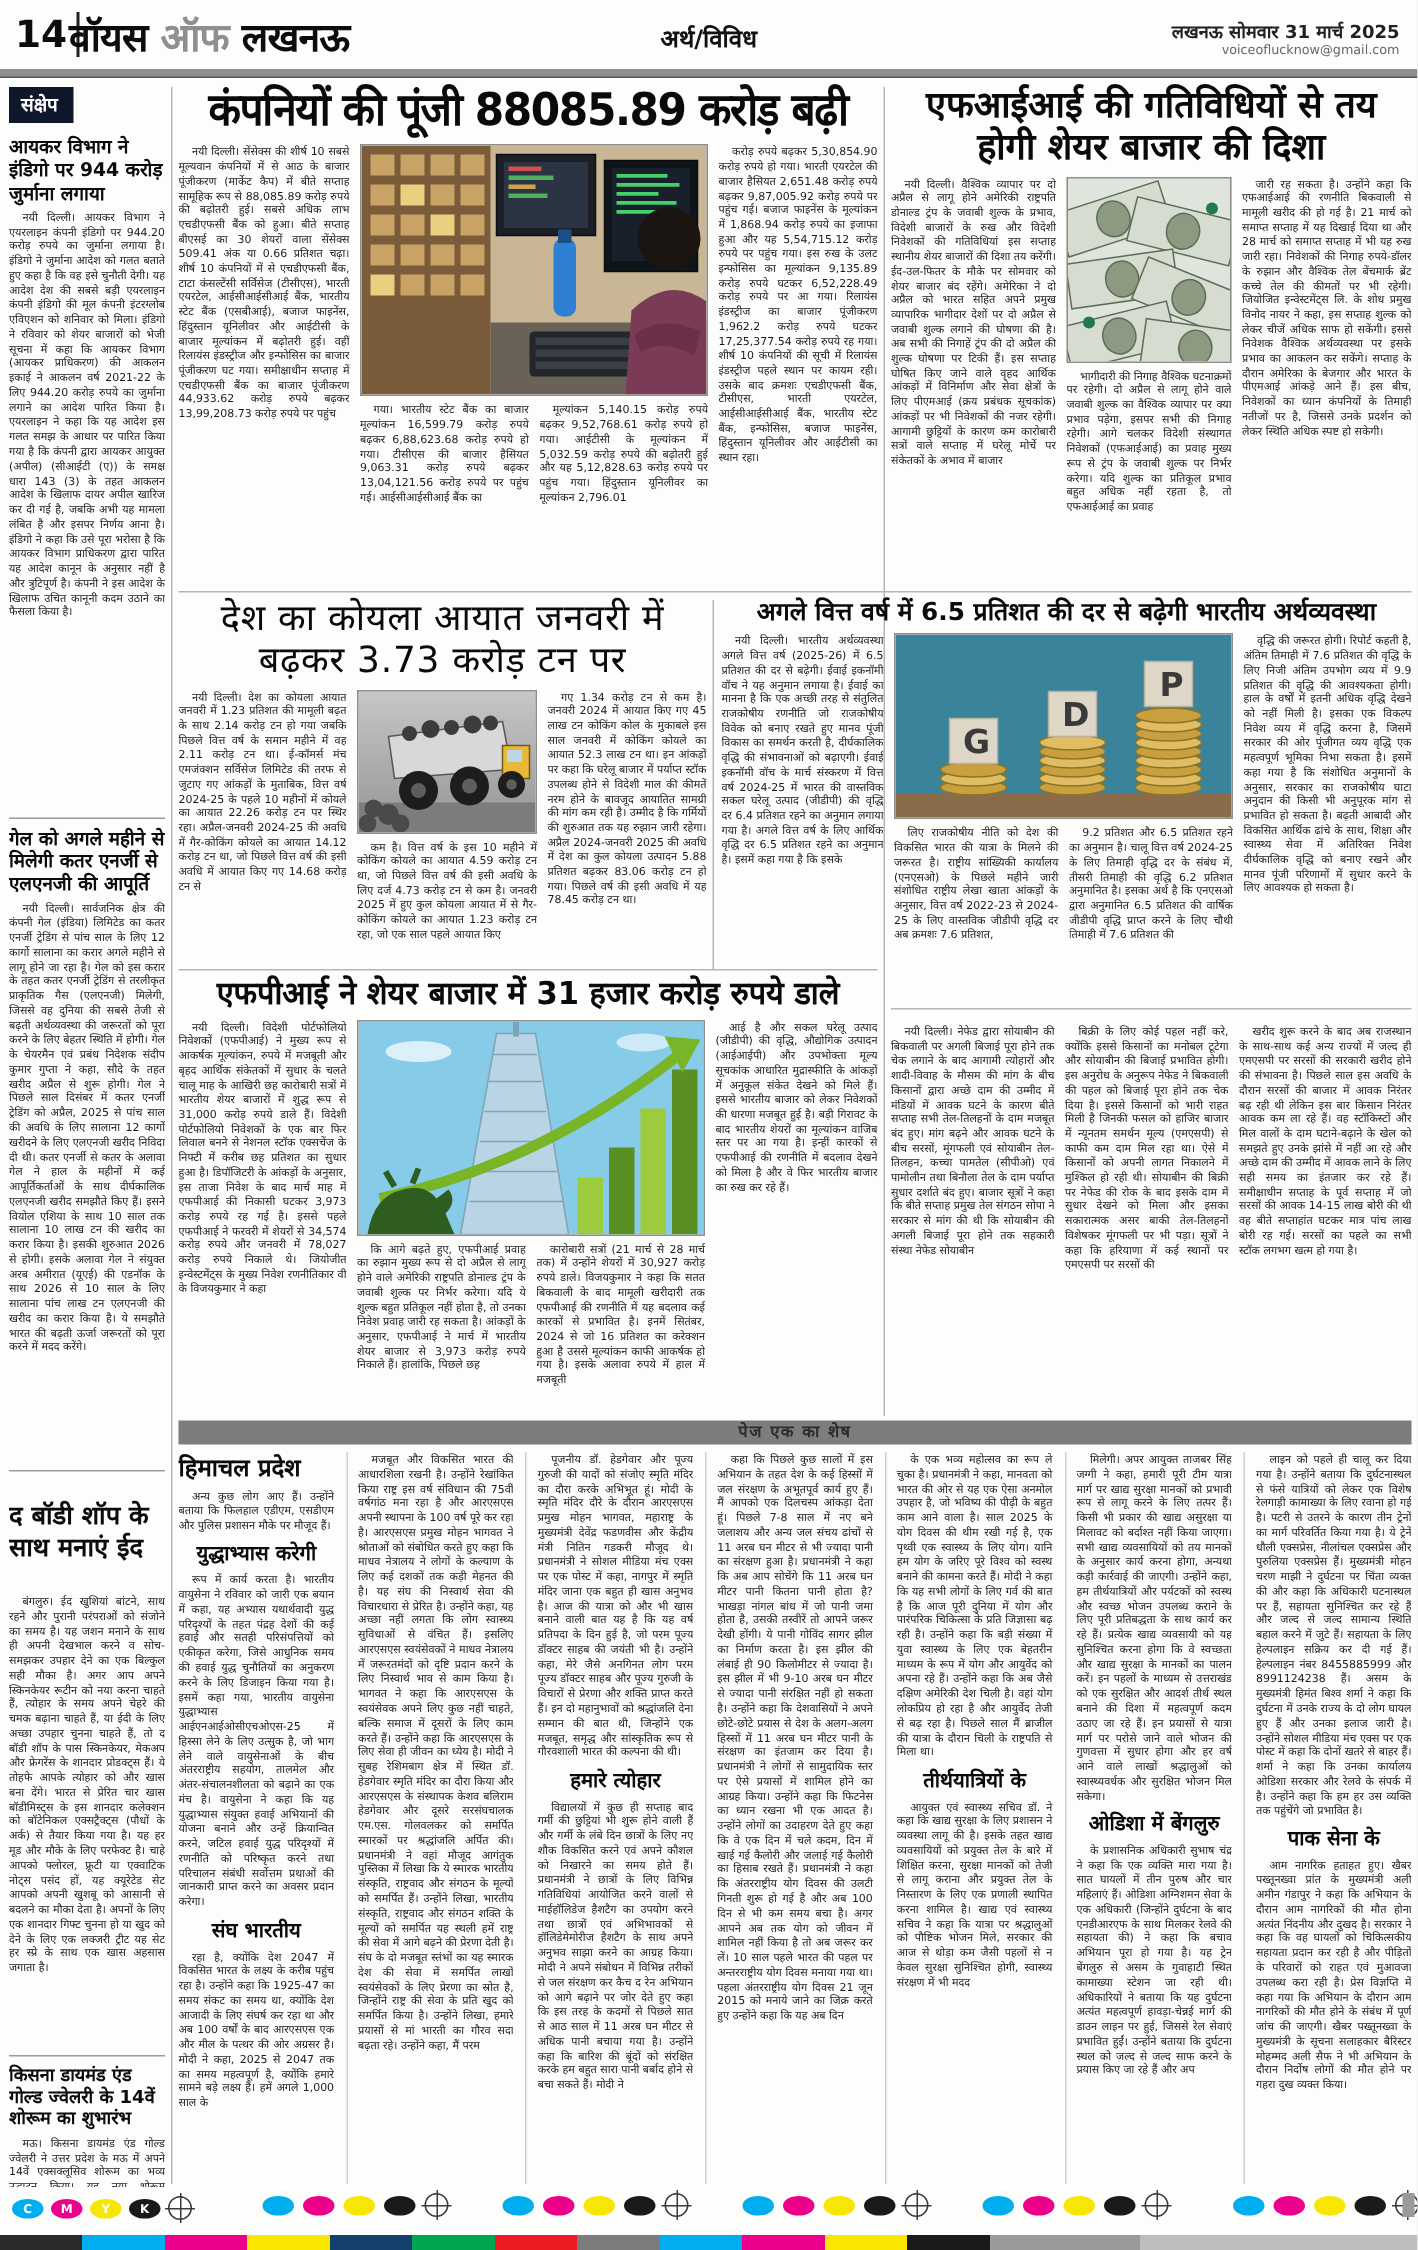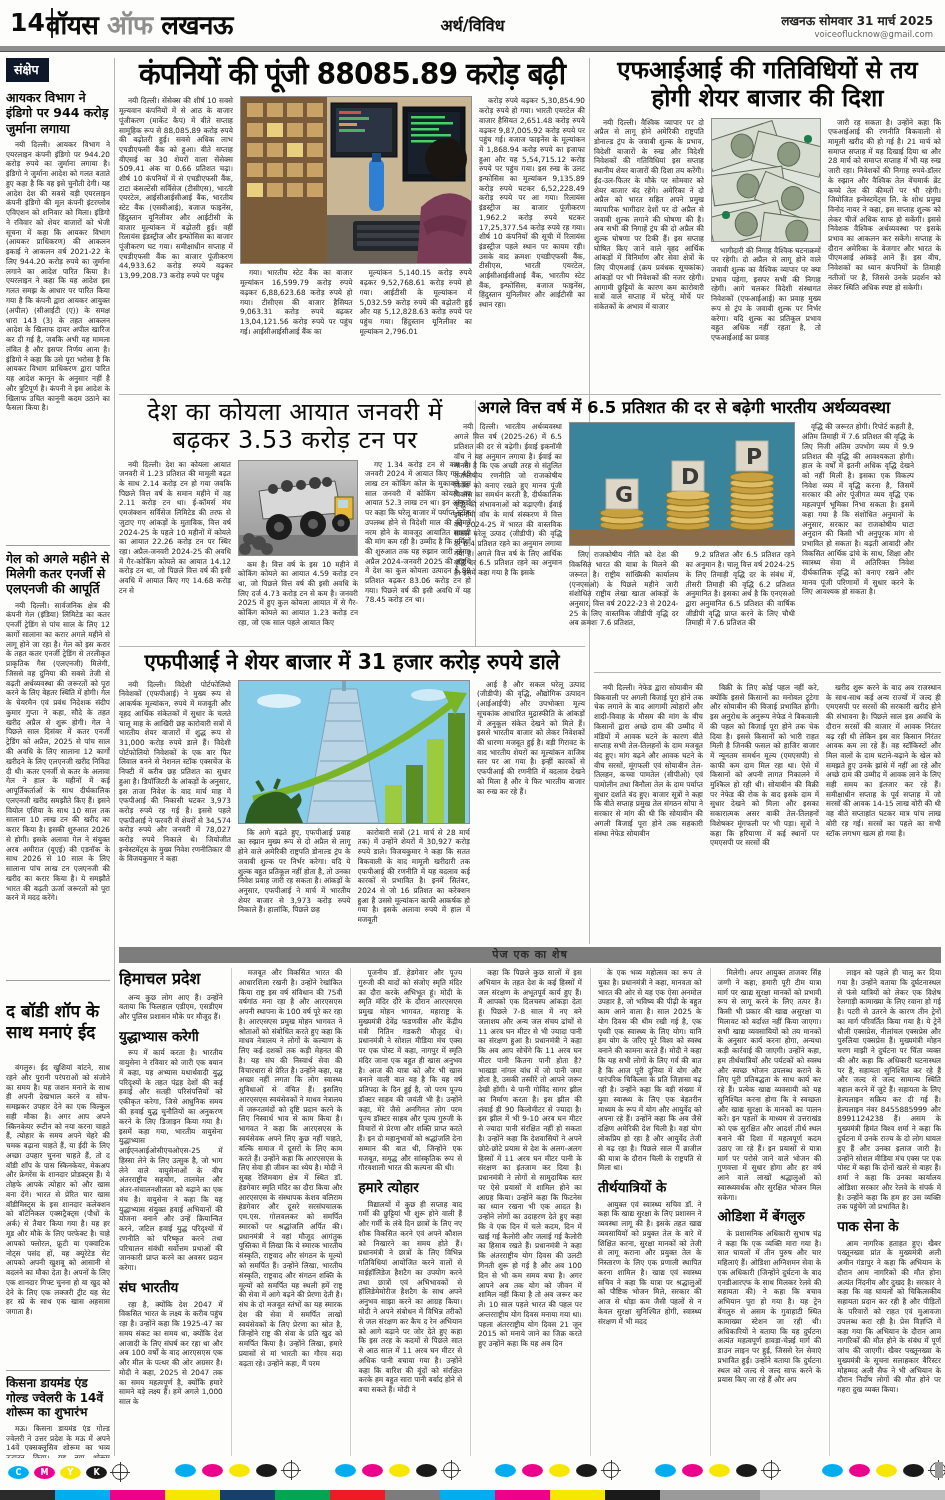--- a/index.html
+++ b/index.html
@@ -41,21 +41,21 @@
   .sb-h4{font-size:12px;}
   .sb-body{font-size:7.3px;line-height:1.34;text-align:justify;color:#1a1a1a;text-indent:9px;overflow:hidden;}
   .sb-sep{border:none;border-top:1px solid #9c9c9c;margin:7px 0 5px 0;}
   
   .banner{height:16px;background:#7d7d7d;color:#2c2c2c;font-size:11px;font-weight:bold;text-align:center;line-height:16px;letter-spacing:1px;}
   .cont-cols{display:flex;gap:8px;margin-top:5px;height:488px;overflow:hidden;}
   .cont-col{flex:1;overflow:hidden;}
   .cont-col + .cont-col{border-left:1px solid #d0d0d0;padding-left:7px;}
   .cont-text{font-size:7.3px;line-height:1.34;text-align:justify;color:#1a1a1a;text-indent:9px;}
   .cont-bighead{font-size:16px;font-weight:bold;color:#0b0b0b;margin:2px 0 5px 0;line-height:1.1;}
-  .cont-sub{font-size:13.5px;font-weight:bold;color:#0b0b0b;margin:7px 0 4px 0;line-height:1.15;}
+  .cont-sub{font-size:13.5px;font-weight:bold;color:#0b0b0b;margin:7px 0 4px 0;line-height:1.15;text-align:center;}
   
   .marks-left{position:absolute;left:8px;top:1464px;display:flex;gap:5px;align-items:center;}
   .marks{position:absolute;top:1462px;display:flex;gap:6px;align-items:center;}
   .dot{width:21px;height:13px;border-radius:50%;display:inline-block;color:#fff;font-size:8px;font-weight:bold;text-align:center;line-height:13px;}
   .dot.c{background:#00aeef;} .dot.m{background:#ec008c;} .dot.y{background:#f7e700;} .dot.k{background:#1a1a1a;}
   .reg{width:14px;height:14px;border:1px solid #3a3a3a;border-radius:50%;position:relative;display:inline-block;}
   .reg::before{content:"";position:absolute;left:50%;top:-3px;bottom:-3px;width:1px;background:#3a3a3a;}
   .reg::after{content:"";position:absolute;top:50%;left:-3px;right:-3px;height:1px;background:#3a3a3a;}
   .color-strip{position:absolute;left:0;top:1490px;width:945px;height:10px;
     background:linear-gradient(90deg,#2b2b2b 0 55px,#00aeef 55px 110px,#ec008c 110px 165px,#f7e700 165px 220px,#14406e 220px 275px,#00a651 275px 330px,#ed1c24 330px 385px,#7c7c7c 385px 440px,#00aeef 440px 495px,#ec008c 495px 550px,#f7e700 550px 605px,#1a1a1a 605px 660px,#9a9a9a 660px 760px,#bdbdbd 760px 945px);}
@@ -208,21 +208,21 @@
               <circle cx="96" cy="20" r="4" fill="#1f7a4d"></circle>
           </svg>
         </div>
         <div class="tcol" style="width:110px;height:130px;margin-top:4px">भागीदारी की निगाह वैश्विक घटनाक्रमों पर रहेगी। दो अप्रैल से लागू होने वाले जवाबी शुल्क का वैश्विक व्यापार पर क्या प्रभाव पड़ेगा, इसपर सभी की निगाह रहेगी। आगे चलकर विदेशी संस्थागत निवेशकों (एफआईआई) का प्रवाह मुख्य रूप से ट्रंप के जवाबी शुल्क पर निर्भर करेगा। यदि शुल्क का प्रतिकूल प्रभाव बहुत अधिक नहीं रहता है, तो एफआईआई का प्रवाह</div>
       </div>
       <div class="tcol" style="width:113px;height:258px">जारी रह सकता है। उन्होंने कहा कि एफआईआई की रणनीति बिकवाली से मामूली खरीद की हो गई है। 21 मार्च को समाप्त सप्ताह में यह दिखाई दिया था और 28 मार्च को समाप्त सप्ताह में भी यह रुख जारी रहा। निवेशकों की निगाह रुपये-डॉलर के रुझान और वैश्विक तेल बेंचमार्क ब्रेंट कच्चे तेल की कीमतों पर भी रहेगी। जियोजित इन्वेस्टमेंट्स लि. के शोध प्रमुख विनोद नायर ने कहा, इस सप्ताह शुल्क को लेकर चीजें अधिक साफ हो सकेंगी। इससे निवेशक वैश्विक अर्थव्यवस्था पर इसके प्रभाव का आकलन कर सकेंगे। सप्ताह के दौरान अमेरिका के बेजगार और भारत के पीएमआई आंकड़े आने हैं। इस बीच, निवेशकों का ध्यान कंपनियों के तिमाही नतीजों पर है, जिससे उनके प्रदर्शन को लेकर स्थिति अधिक स्पष्ट हो सकेगी।</div>
     </div>
   </section>
 
   <section class="story" style="left:119px;top:398px;width:352px">
-    <div class="hl hl-coal">देश का कोयला आयात जनवरी में बढ़कर 3.53 करोड़ टन पर</div>
+    <div class="hl hl-coal">देश का कोयला आयात जनवरी में बढ़कर 3.73 करोड़ टन पर</div>
     <div class="body-row" style="height:192px">
       <div class="tcol" style="width:112px;height:192px">नयी दिल्ली। देश का कोयला आयात जनवरी में 1.23 प्रतिशत की मामूली बढ़त के साथ 2.14 करोड़ टन हो गया जबकि पिछले वित्त वर्ष के समान महीने में वह 2.11 करोड़ टन था। ई-कॉमर्स मंच एमजंक्शन सर्विसेज लिमिटेड की तरफ से जुटाए गए आंकड़ों के मुताबिक, वित्त वर्ष 2024-25 के पहले 10 महीनों में कोयले का आयात 22.26 करोड़ टन पर स्थिर रहा। अप्रैल-जनवरी 2024-25 की अवधि में गैर-कोकिंग कोयले का आयात 14.12 करोड़ टन था, जो पिछले वित्त वर्ष की इसी अवधि में आयात किए गए 14.68 करोड़ टन से</div>
       <div style="width:120px">
         <div class="photo" style="width:120px;height:96px">
           <svg width="118" height="94" viewBox="0 0 118 94">
             <defs>
                 <linearGradient id="sky" x1="0" y1="0" x2="0" y2="1">
                   <stop offset="0" stop-color="#c6c6c6"></stop>
                   <stop offset="1" stop-color="#959595"></stop>
                 </linearGradient>
@@ -256,21 +256,21 @@
                 <circle cx="102" cy="62" r="3.5"></circle>
               </g>
           </svg>
         </div>
         <div class="tcol" style="width:120px;height:92px;margin-top:4px">कम है। वित्त वर्ष के इस 10 महीने में कोकिंग कोयले का आयात 4.59 करोड़ टन था, जो पिछले वित्त वर्ष की इसी अवधि के लिए दर्ज 4.73 करोड़ टन से कम है। जनवरी 2025 में हुए कुल कोयला आयात में से गैर-कोकिंग कोयले का आयात 1.23 करोड़ टन रहा, जो एक साल पहले आयात किए</div>
       </div>
       <div class="tcol" style="width:106px;height:192px">गए 1.34 करोड़ टन से कम है। जनवरी 2024 में आयात किए गए 45 लाख टन कोकिंग कोल के मुकाबले इस साल जनवरी में कोकिंग कोयले का आयात 52.3 लाख टन था। इन आंकड़ों पर कहा कि घरेलू बाजार में पर्याप्त स्टॉक उपलब्ध होने से विदेशी माल की कीमतें नरम होने के बावजूद आयातित सामग्री की मांग कम रही है। उम्मीद है कि गर्मियों की शुरुआत तक यह रुझान जारी रहेगा। अप्रैल 2024-जनवरी 2025 की अवधि में देश का कुल कोयला उत्पादन 5.88 प्रतिशत बढ़कर 83.06 करोड़ टन हो गया। पिछले वर्ष की इसी अवधि में यह 78.45 करोड़ टन था।</div>
     </div>
   </section>
 
-  <section class="story" style="left:454px;top:398px;width:460px">
+  <section class="story" style="left:481px;top:398px;width:460px">
     <div class="hl hl-gdp">अगले वित्त वर्ष में 6.5 प्रतिशत की दर से बढ़ेगी भारतीय अर्थव्यवस्था</div>
     <div class="body-row" style="height:236px">
       <div class="tcol" style="width:108px;height:236px">नयी दिल्ली। भारतीय अर्थव्यवस्था अगले वित्त वर्ष (2025-26) में 6.5 प्रतिशत की दर से बढ़ेगी। ईवाई इकनॉमी वॉच ने यह अनुमान लगाया है। ईवाई का मानना है कि एक अच्छी तरह से संतुलित राजकोषीय रणनीति जो राजकोषीय विवेक को बनाए रखते हुए मानव पूंजी विकास का समर्थन करती है, दीर्घकालिक वृद्धि की संभावनाओं को बढ़ाएगी। ईवाई इकनॉमी वॉच के मार्च संस्करण में वित्त वर्ष 2024-25 में भारत की वास्तविक सकल घरेलू उत्पाद (जीडीपी) की वृद्धि दर 6.4 प्रतिशत रहने का अनुमान लगाया गया है। अगले वित्त वर्ष के लिए आर्थिक वृद्धि दर 6.5 प्रतिशत रहने का अनुमान है। इसमें कहा गया है कि इसके</div>
       <div style="width:226px">
         <div class="photo" style="width:226px;height:124px">
           <svg width="224" height="122" viewBox="0 0 224 122">
             <rect width="224" height="122" fill="#2d7d95"></rect>
             <rect x="0" y="0" width="224" height="122" fill="#ffffff" opacity="0.06"></rect>
             <rect y="106" width="224" height="16" fill="#8a6b4a"></rect>
             <g stroke="#8f7322" stroke-width="1" fill="#c8a040">

